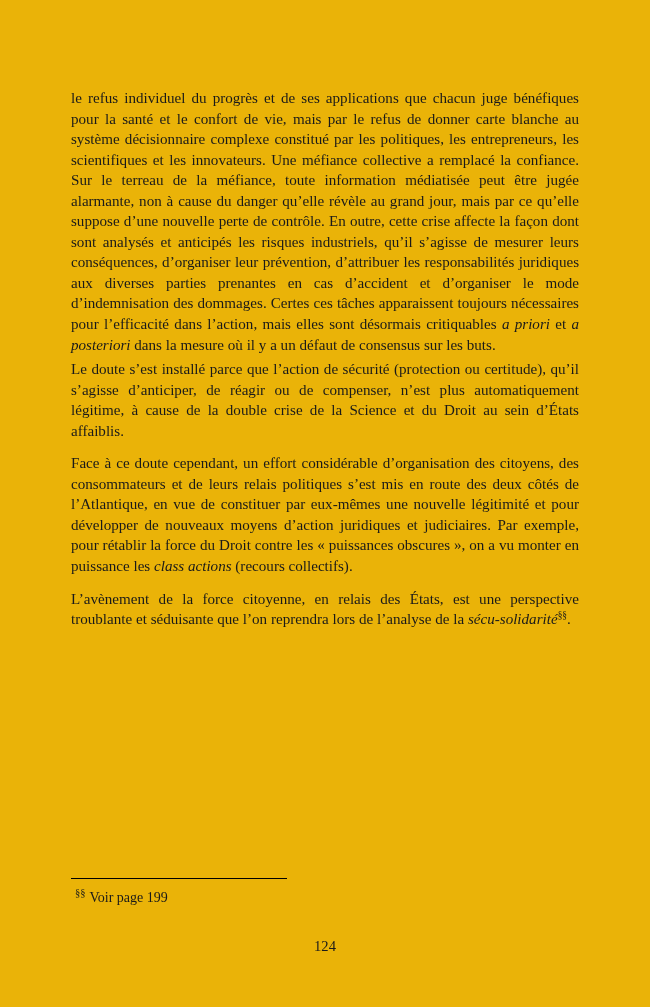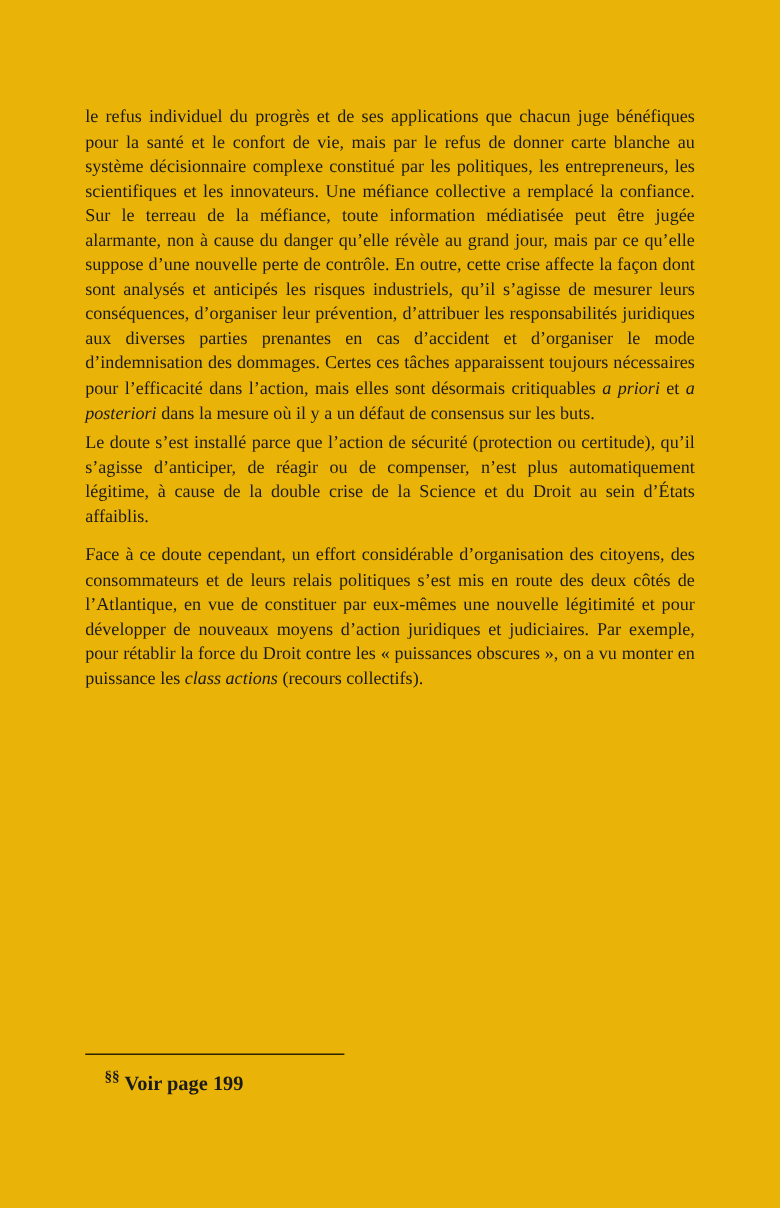--- a/index.html
+++ b/index.html
@@ -52,25 +52,24 @@
     top: 878px;
     width: 508px;
   }
   .footnote-rule {
     width: 216px;
     height: 0;
     border-top: 1.3px solid #000000;
     margin: 0 0 11px 0;
   }
   .footnote-text {
-    font-size: 17px;
+    font-size: 14px;
     line-height: 15px;
     color: #1a1a1a;
-    margin: 16px;
-    font-weight: bold;
+    margin: 4px;
   }
   .footnote-text sup.fnmark {
     font-size: 0.75em;
     margin-right: 4px;
   }
   .page-number {
     position: absolute;
     left: 0;
     right: 0;
     top: 938px;
@@ -85,22 +84,24 @@
 <div class="page">
 
   <div class="text-column">
 
     <p class="para" id="para-1"><span>le refus individuel du progrès et de ses applications que chacun juge bénéfiques pour la santé et le confort de vie, mais par le refus de donner carte blanche au système décisionnaire complexe constitué par les politiques, les entrepreneurs, les scientifiques et les innovateurs. Une méfiance collective a remplacé la confiance. Sur le terreau de la méfiance, toute information médiatisée peut être jugée alarmante, non à cause du danger qu’elle révèle au grand jour, mais par ce qu’elle suppose d’une nouvelle perte de contrôle. En outre, cette crise affecte la façon dont sont analysés et anticipés les risques industriels, qu’il s’agisse de mesurer leurs conséquences, d’organiser leur prévention, d’attribuer les responsabilités juridiques aux diverses parties prenantes en cas d’accident et d’organiser le mode d’indemnisation des dommages. Certes ces tâches apparaissent toujours nécessaires pour l’efficacité dans l’action, mais elles sont désormais critiquables </span><i>a priori</i><span> et </span><i>a posteriori</i><span> dans la mesure où il y a un défaut de consensus sur les buts.</span></p>
 
     <p class="para gap-before" id="para-2"><span>Le doute s’est installé parce que l’action de sécurité (protection ou certitude), qu’il s’agisse d’anticiper, de réagir ou de compenser, n’est plus automatiquement légitime, à cause de la double crise de la Science et du Droit au sein d’États affaiblis.</span></p>
 
     <p class="para tight" id="para-3"><span>Face à ce doute cependant, un effort considérable d’organisation des citoyens, des consommateurs et de leurs relais politiques s’est mis en route des deux côtés de l’Atlantique, en vue de constituer par eux-mêmes une nouvelle légitimité et pour développer de nouveaux moyens d’action juridiques et judiciaires. Par exemple, pour rétablir la force du Droit contre les « puissances obscures », on a vu monter en puissance les </span><i>class actions</i><span> (recours collectifs).</span></p>
 
+    <p class="para tight" id="para-4"><span>L’avènement de la force citoyenne, en relais des États, est une perspective troublante et séduisante que l’on reprendra lors de l’analyse de la </span><i>sécu-solidarité</i><sup class="fnmark">§§</sup><span>.</span></p>
 
   </div>
 
   <div class="footnote-area">
     <div class="footnote-rule"></div>
     <p class="footnote-text" id="footnote-1"><sup class="fnmark">§§</sup><span>Voir page 199</span></p>
   </div>
 
+  <div class="page-number">124</div>
 
 </div>
 
 </body></html>

